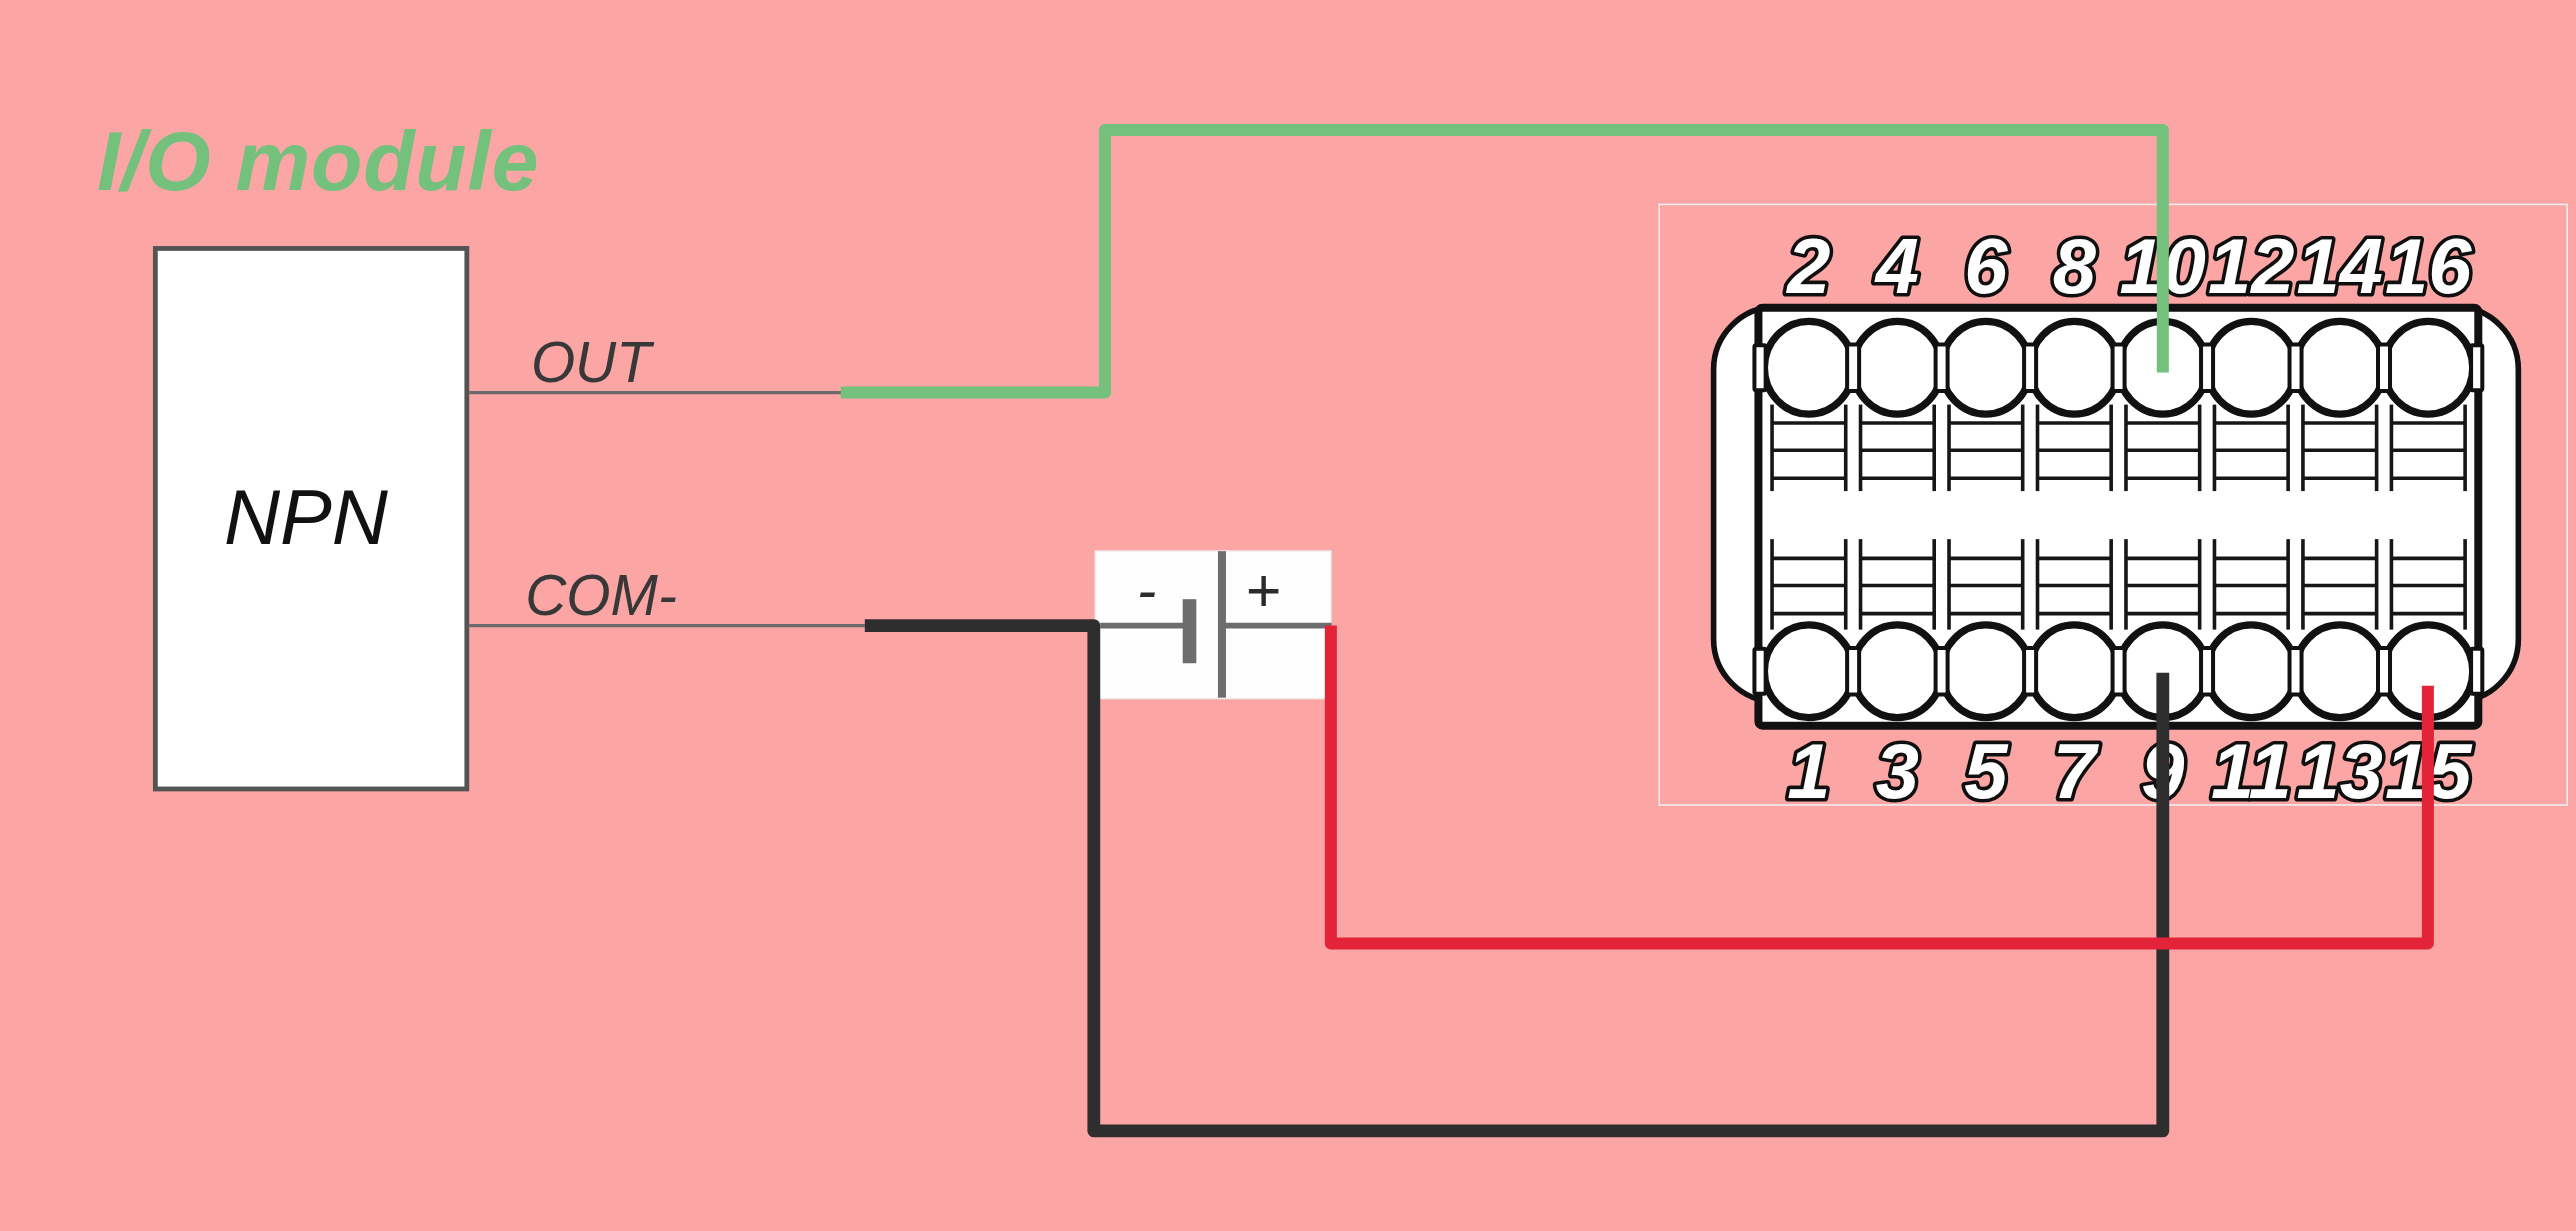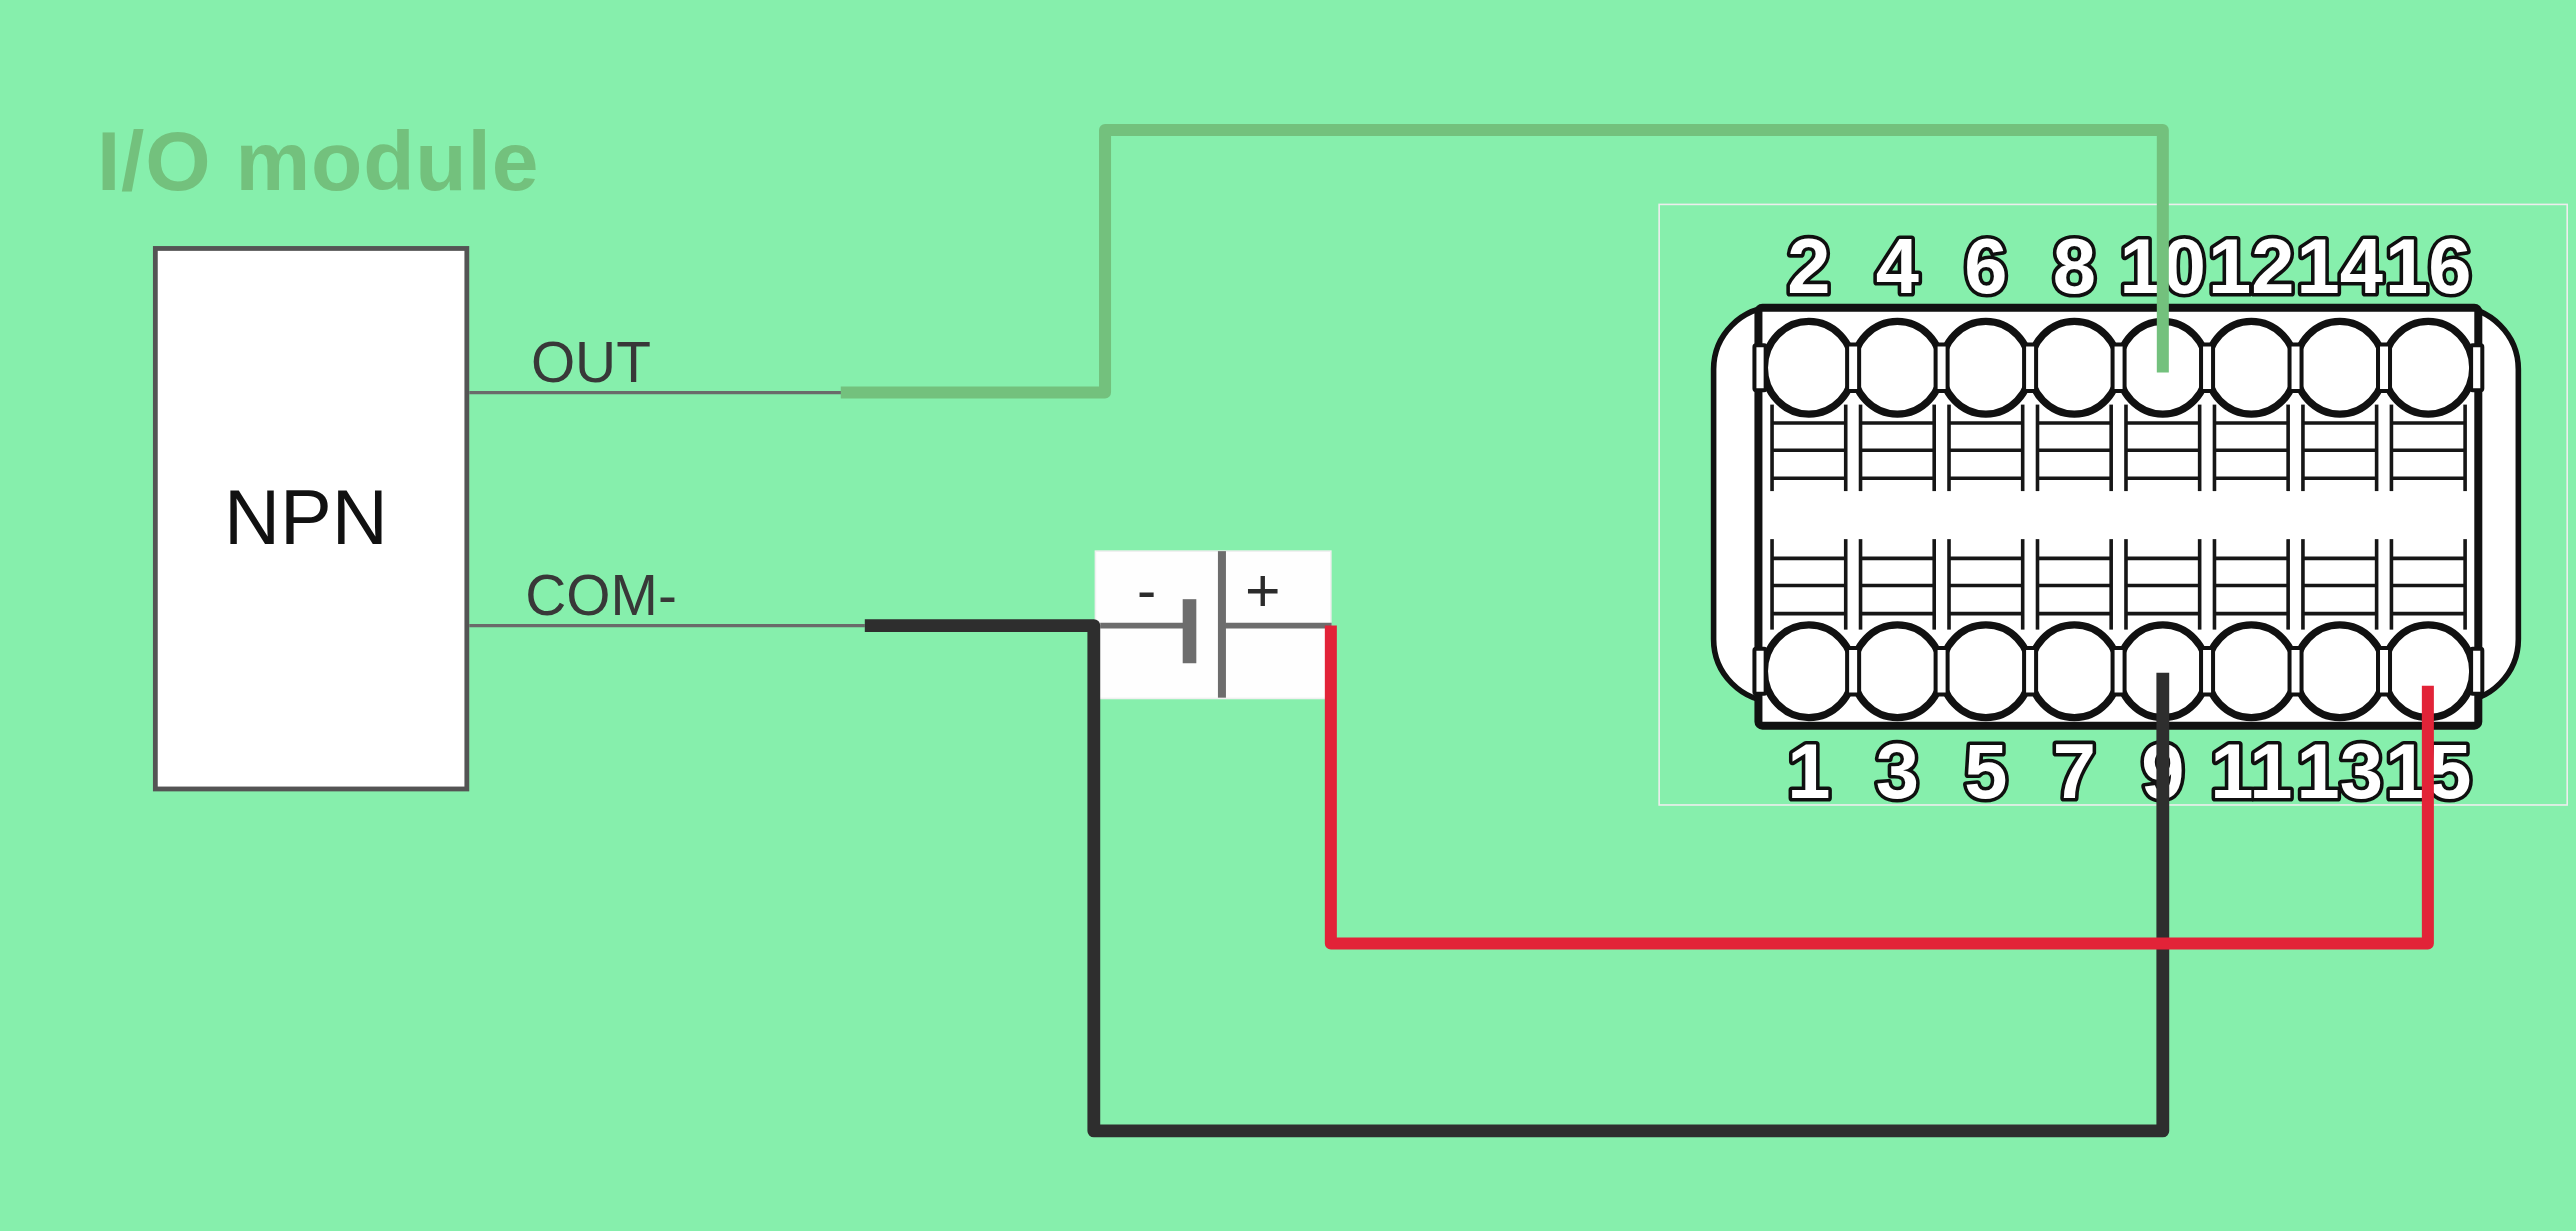--- a/index.html
+++ b/index.html
@@ -1,16 +1,16 @@
 <!DOCTYPE html>
 <html style="font-size:13px"><head>
 <meta charset="utf-8">
 <style>
   html, body { margin: 0; padding: 0; background: #ffffff; }
-  .stage { position: relative; width: 2576px; height: 1232px; background: #86efac; overflow: hidden; }
+  .stage { position: relative; width: 2576px; height: 1232px; background: #fca5a5; overflow: hidden; font-style: italic; }
   svg { display: block; font-family: "Liberation Sans", sans-serif; }
   .title-text { font-family: "Liberation Sans", sans-serif; font-size: 105px; font-weight: 600; letter-spacing: 1px; }
   .module-name { font-family: "Liberation Sans", sans-serif; font-size: 97px; font-weight: 400; fill: #111111; }
   .port-label { font-family: "Liberation Sans", sans-serif; font-size: 71px; font-weight: 400; fill: #383838; }
   .battery-sign { font-family: "Liberation Sans", sans-serif; font-weight: 400; fill: #2b2b2b; }
   .pin-num { font-family: "Liberation Sans", sans-serif; font-size: 97px; font-weight: 700;
              fill: #ffffff; stroke: #0f0f0f; stroke-width: 9px; paint-order: stroke; stroke-linejoin: round; }
   .wire { fill: none; stroke-linejoin: round; stroke-linecap: butt; }
   .lead { fill: none; stroke-linecap: butt; }
 </style>

